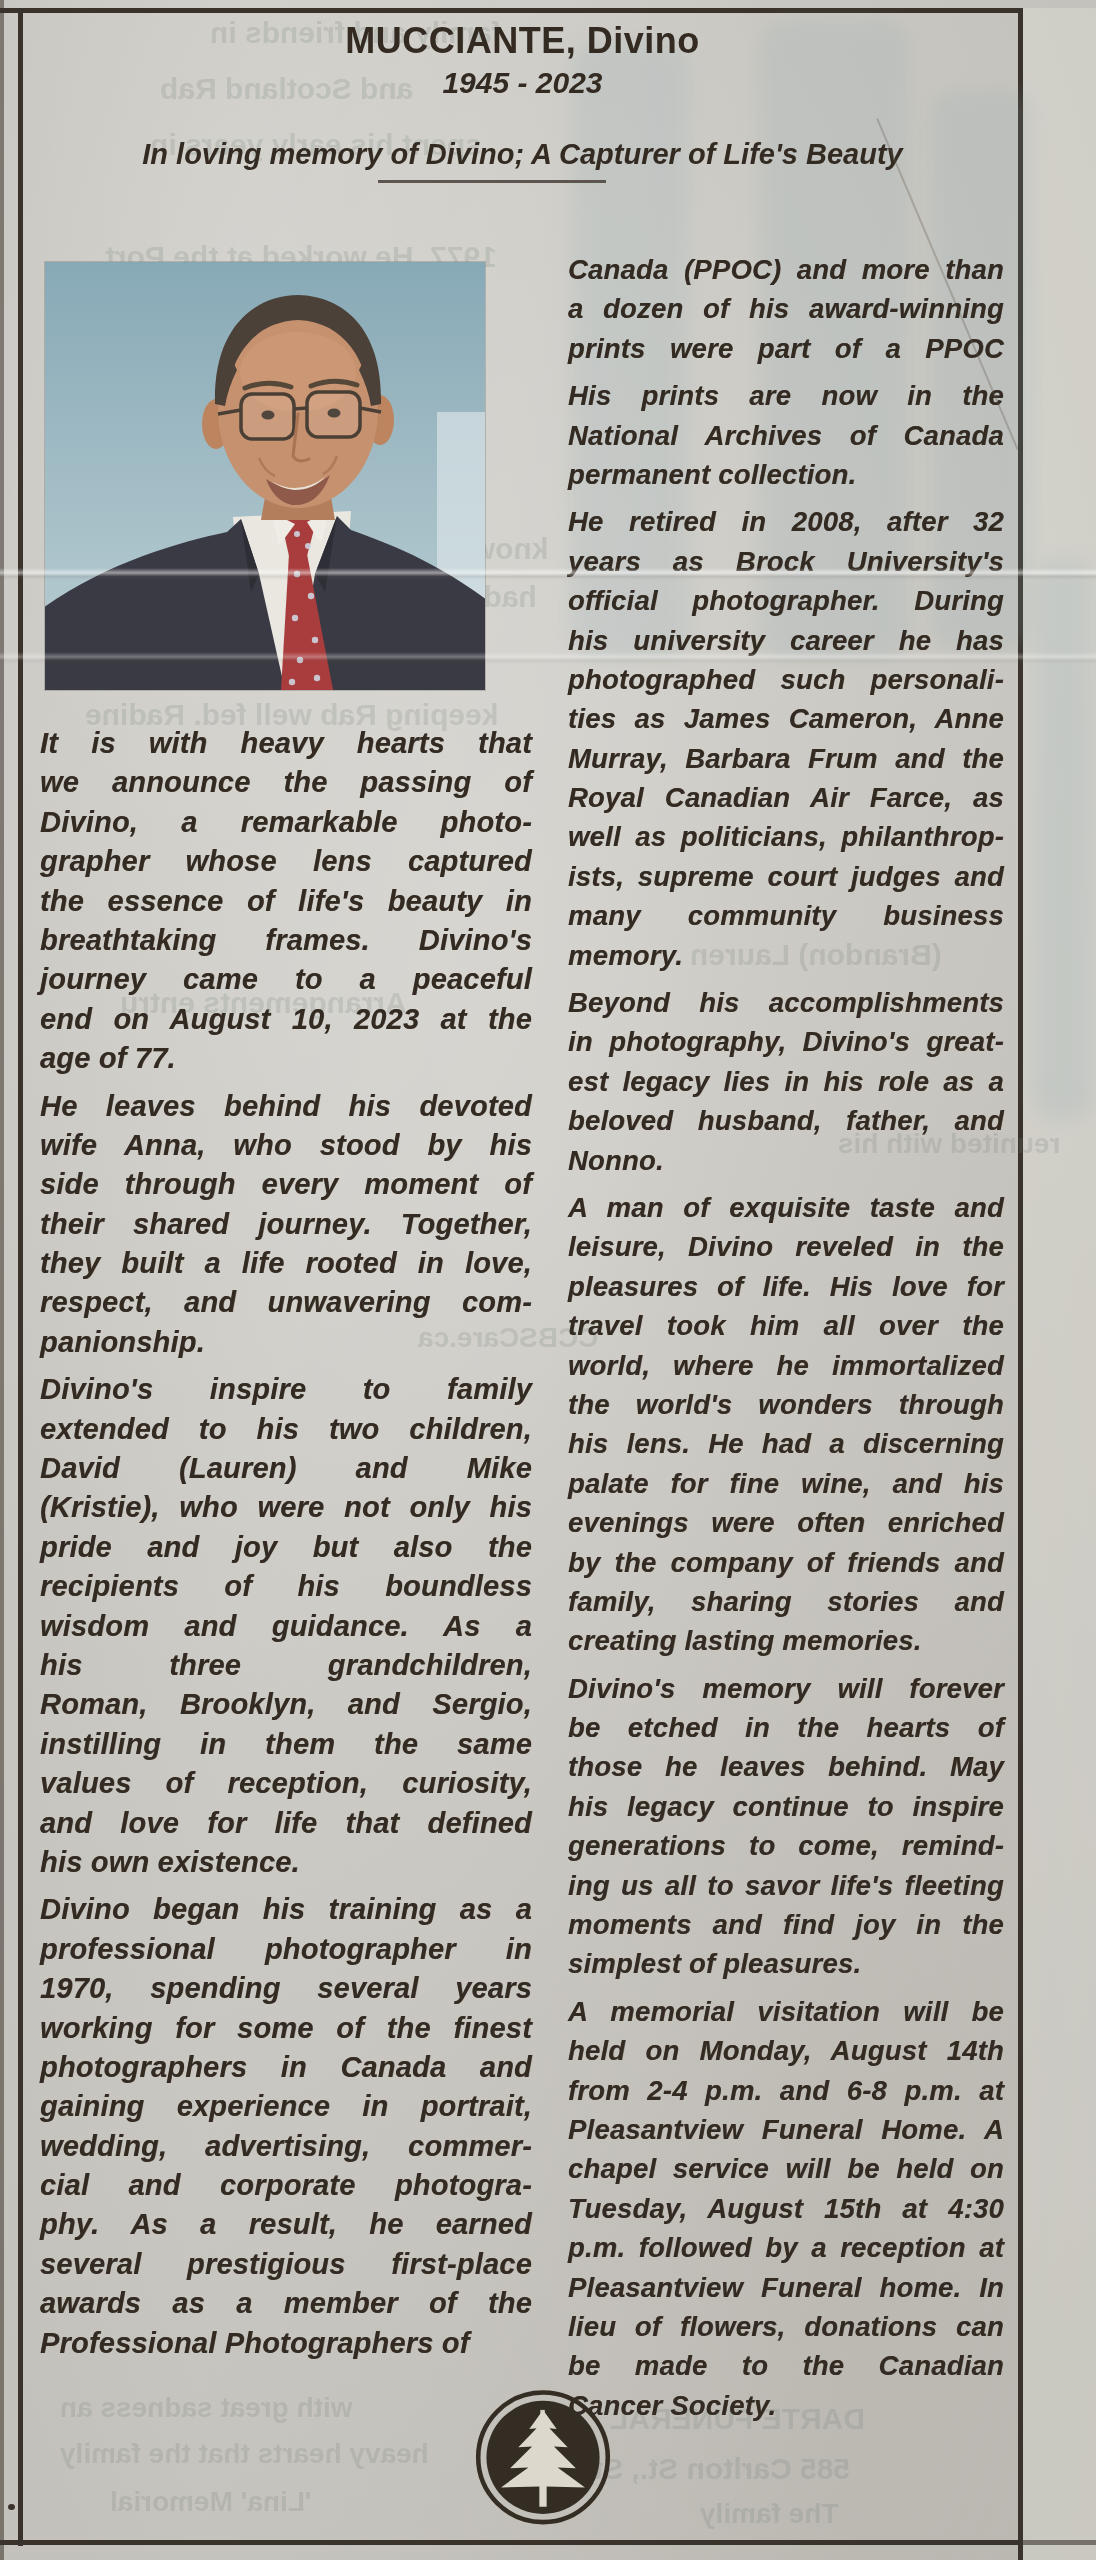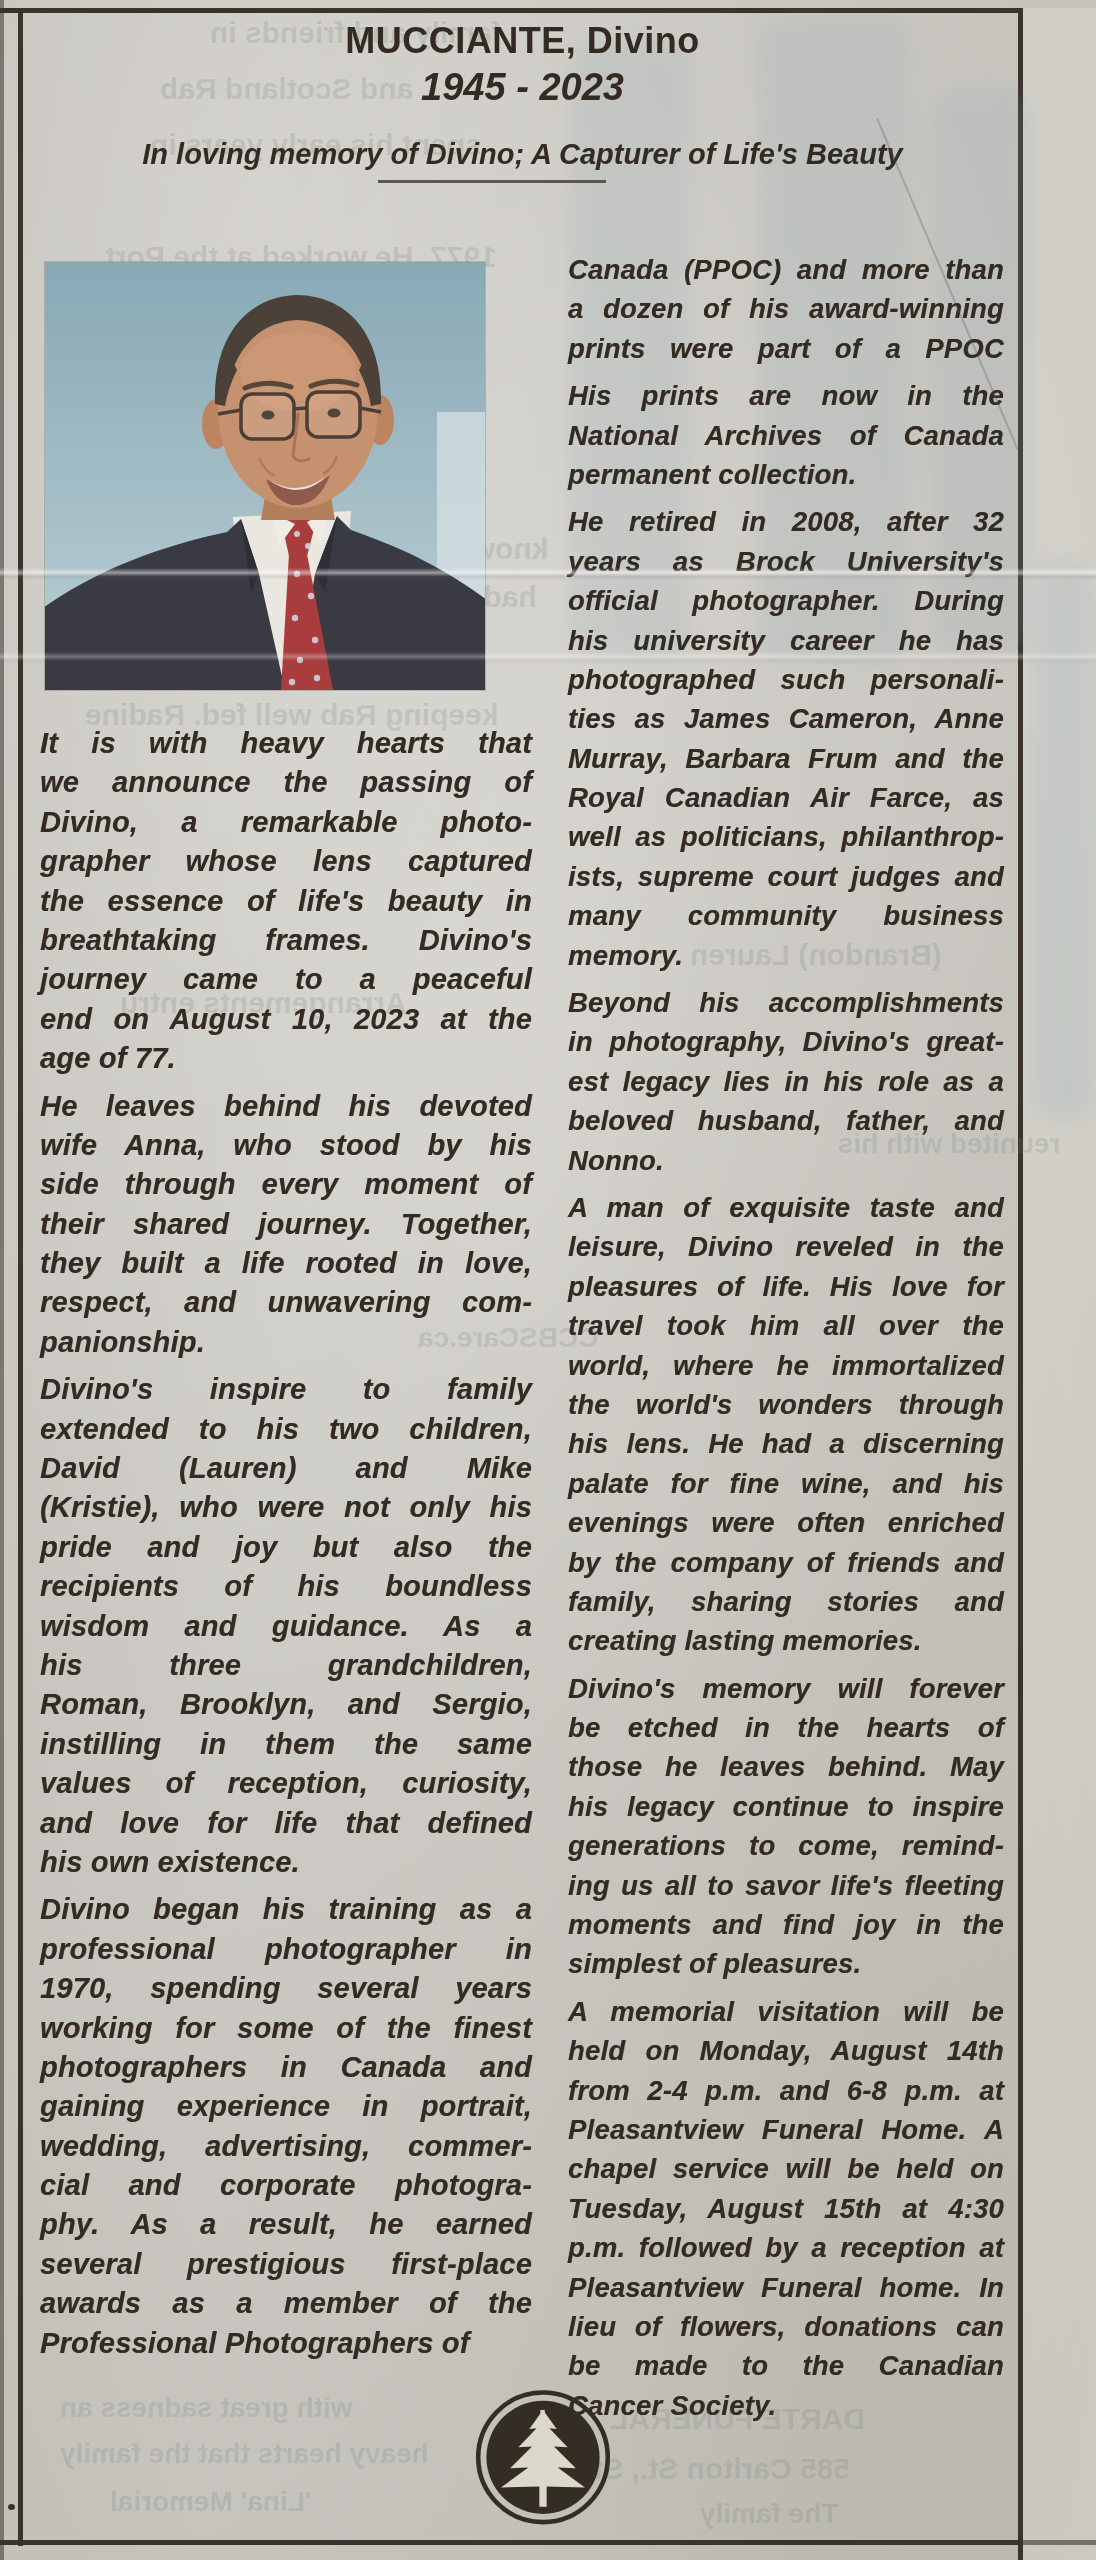--- a/index.html
+++ b/index.html
@@ -26,21 +26,21 @@
   .ghost{
     position:absolute;font-weight:700;color:#6f7e76;opacity:.20;
     transform:scaleX(-1);filter:blur(.7px);white-space:nowrap;
     font-family:"Liberation Sans", sans-serif;
   }
   .blob{position:absolute;background:#8aa7b0;opacity:.17;filter:blur(9px);border-radius:26px;}
 
   
   .header{position:absolute;left:30px;top:0;width:985px;text-align:center;}
   .obit-name{position:absolute;left:0;top:20px;width:100%;font-size:36px;font-weight:700;letter-spacing:.5px;}
-  .obit-years{position:absolute;left:0;top:66px;width:100%;font-size:38px;font-weight:700;font-style:italic;}
+  .obit-years{position:absolute;left:0;top:66px;width:100%;font-size:30px;font-weight:700;font-style:italic;}
   .obit-tagline{position:absolute;left:0;top:138px;width:100%;font-size:29px;font-weight:700;font-style:italic;}
   .tagline-rule{position:absolute;left:378px;top:180px;width:228px;height:3px;background:#4a4138;opacity:.85;}
 
   
   .photo{position:absolute;left:45px;top:262px;width:440px;height:428px;box-shadow:0 0 0 1px rgba(80,74,66,.25);}
 
   
   .col{position:absolute;font-weight:700;letter-spacing:.2px;
        text-shadow:.3px .3px .4px rgba(46,38,30,.45);}
   .col-left{left:32px;top:716px;width:508px;font-size:29px;}

